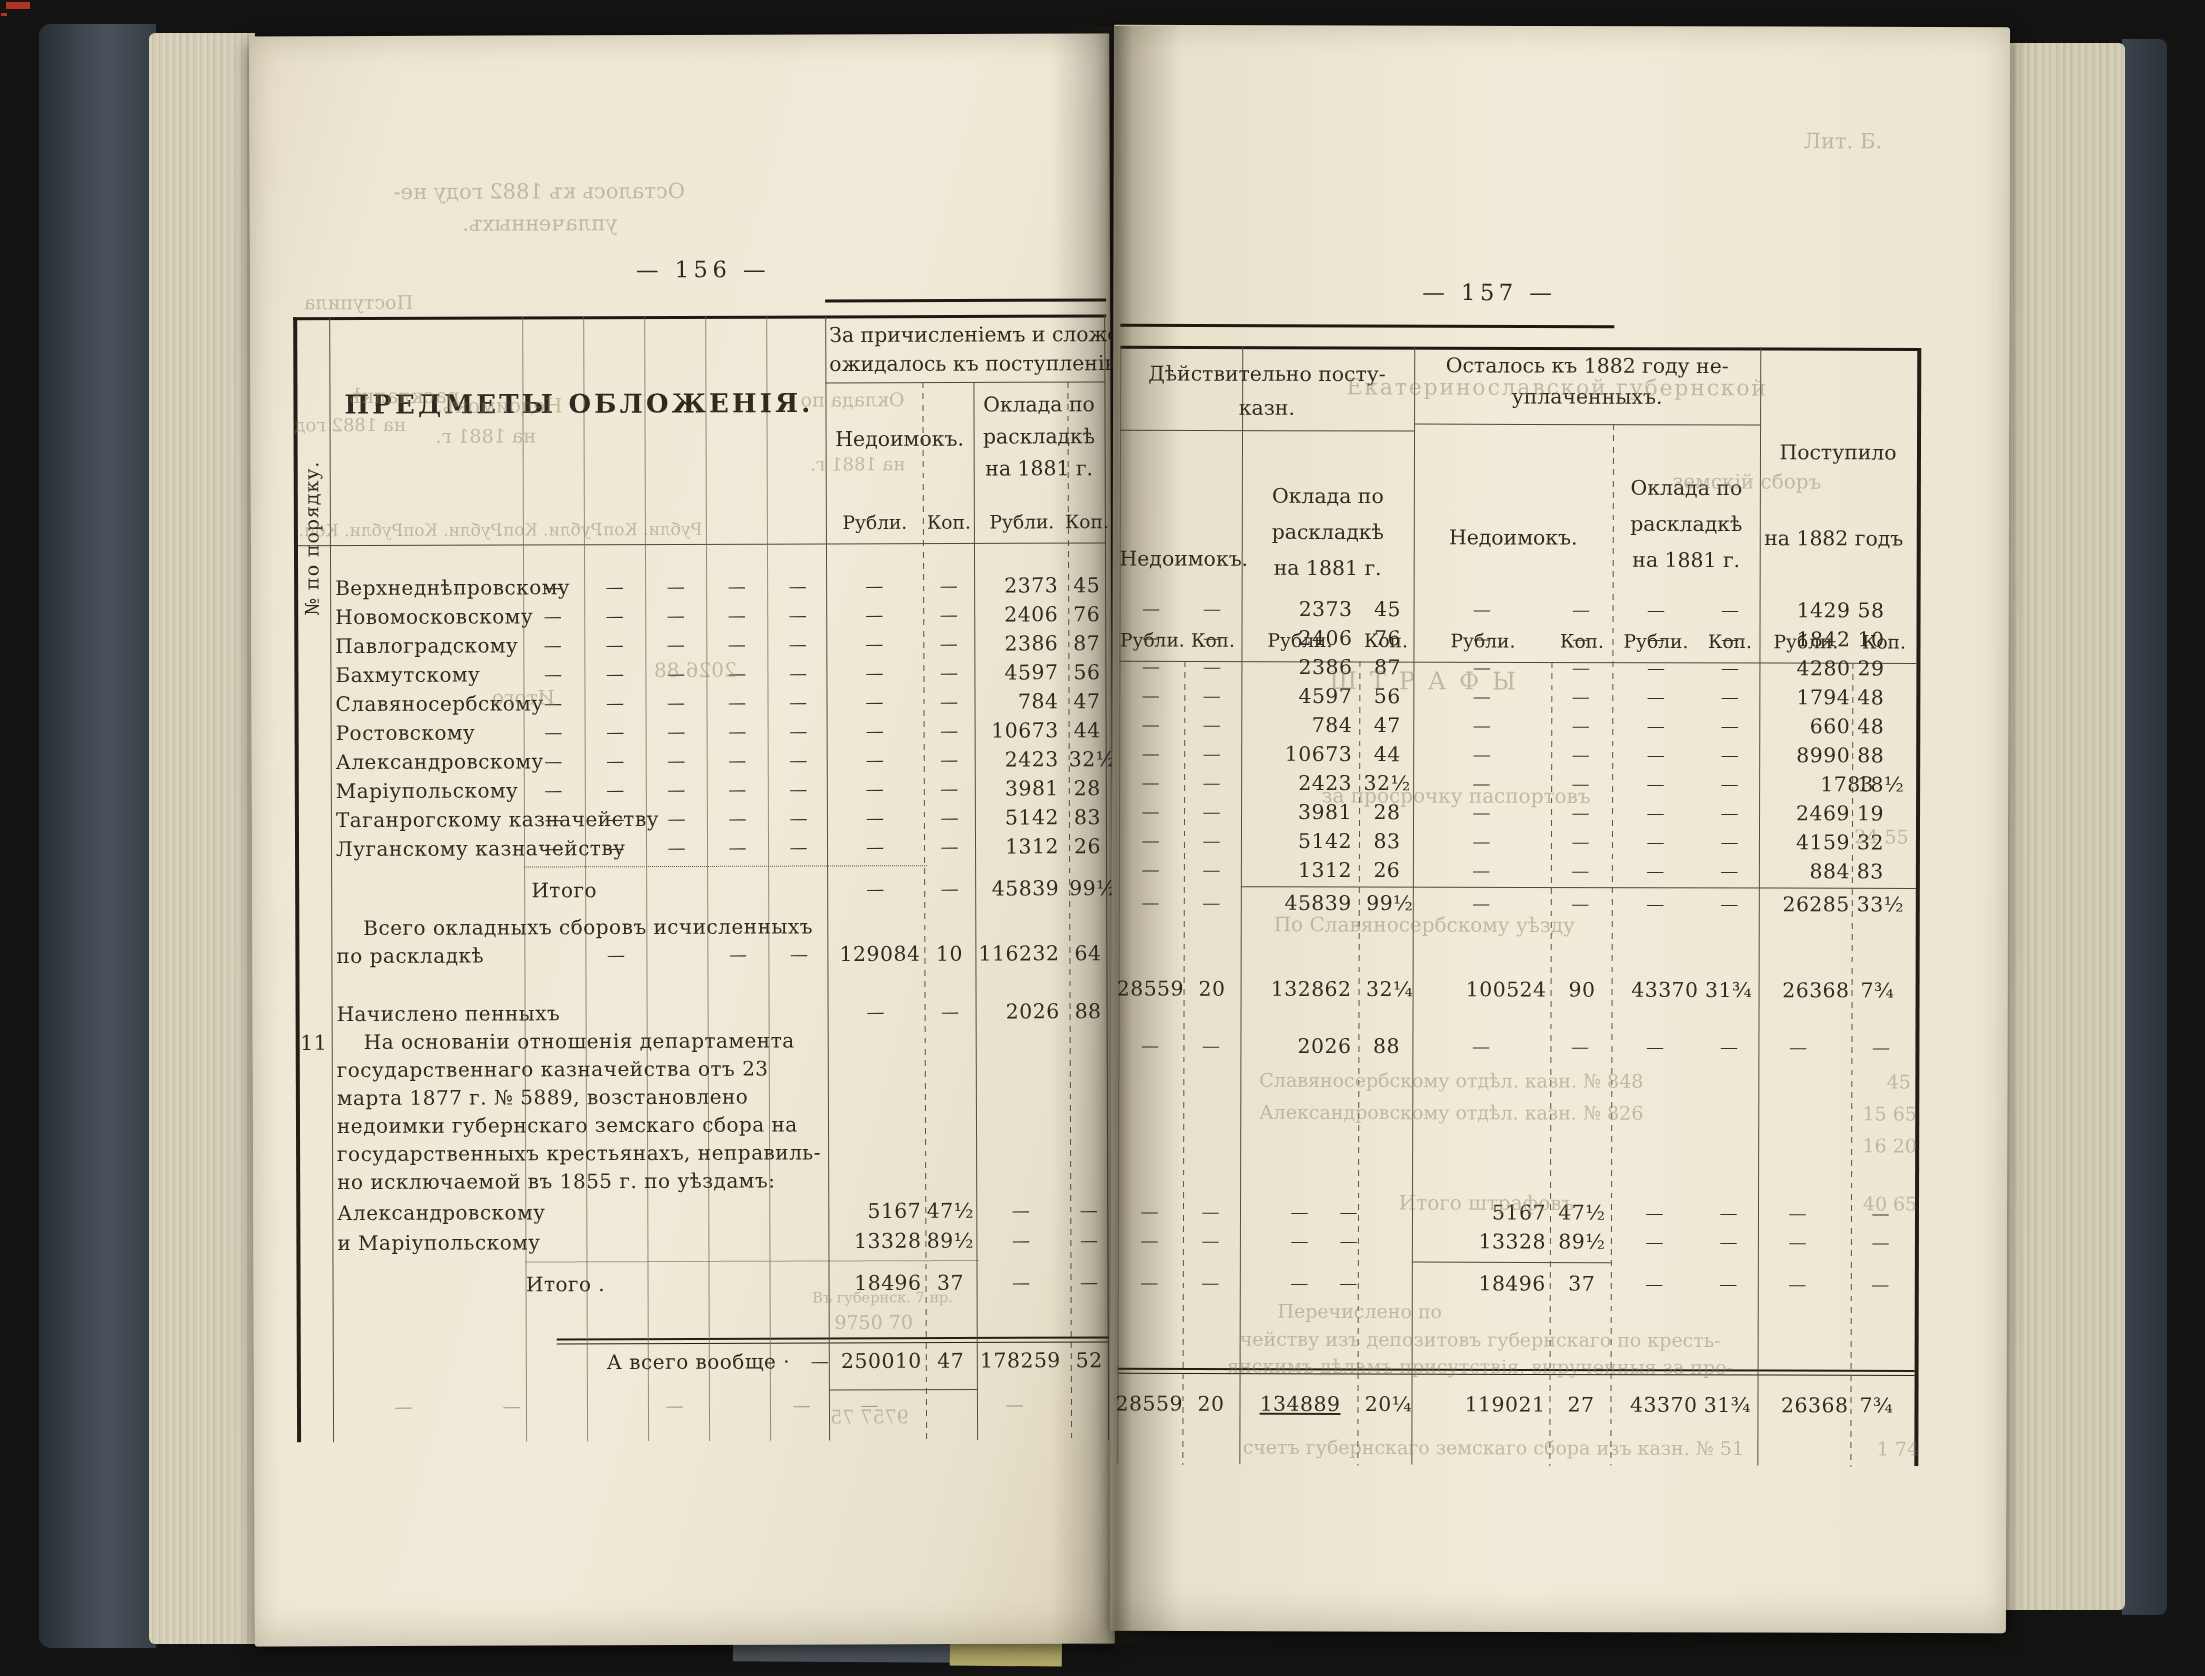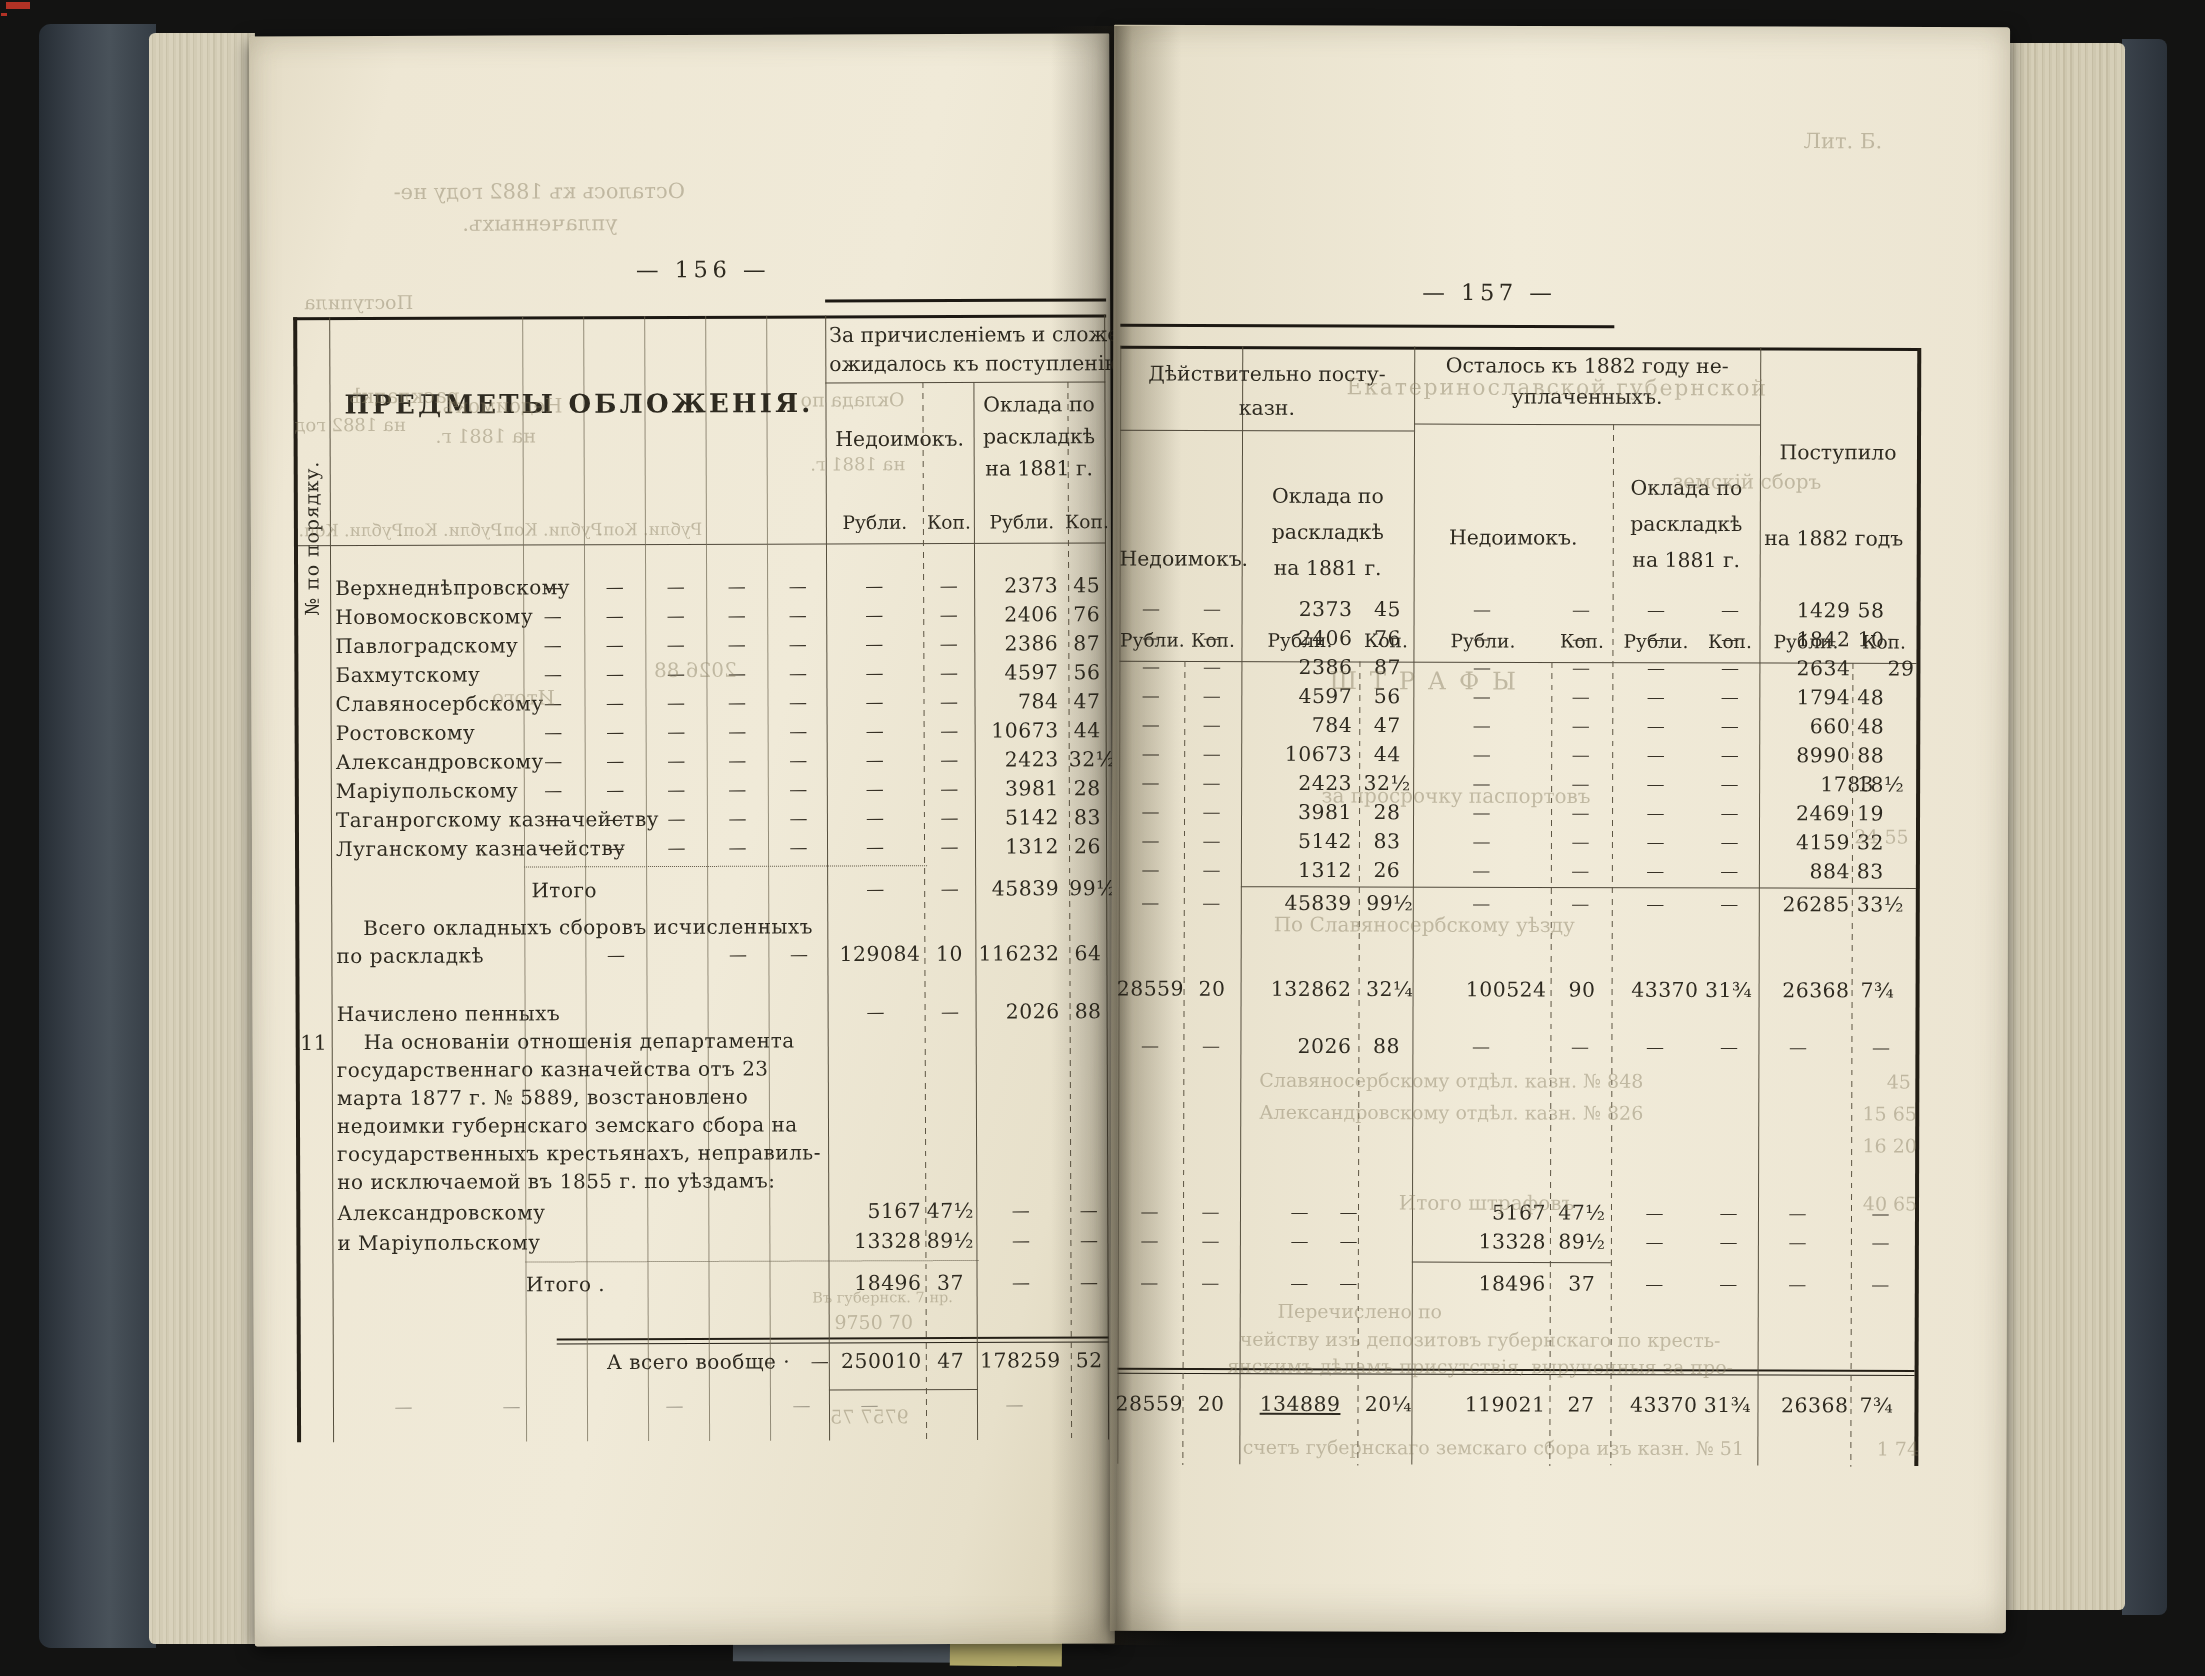--- a/index.html
+++ b/index.html
@@ -350,22 +350,22 @@
         <div class="cell num r" style="left: 647px; top: 613px; width: 91px;">1842</div>
         <div class="cell num" style="left: 745px; top: 613px; width: 57px;">10</div>
         <div class="cell dash" style="left: 18px; top: 642px; width: 41px;">—</div>
         <div class="cell dash" style="left: 79px; top: 642px; width: 41px;">—</div>
         <div class="cell num r" style="left: 134px; top: 642px; width: 106px;">2386</div>
         <div class="cell num c" style="left: 251px; top: 642px; width: 48px;">87</div>
         <div class="cell dash" style="left: 349px; top: 642px; width: 41px;">—</div>
         <div class="cell dash" style="left: 448px; top: 642px; width: 41px;">—</div>
         <div class="cell dash" style="left: 523px; top: 642px; width: 41px;">—</div>
         <div class="cell dash" style="left: 597px; top: 642px; width: 41px;">—</div>
-        <div class="cell num r" style="left: 647px; top: 642px; width: 91px;">2634</div>
-        <div class="cell num" style="left: 745px; top: 642px; width: 57px; text-align: right;">29</div>
+        <div class="cell num r" style="left: 647px; top: 642px; width: 91px;">4280</div>
+        <div class="cell num" style="left: 745px; top: 642px; width: 57px;">29</div>
         <div class="cell dash" style="left: 18px; top: 671px; width: 41px;">—</div>
         <div class="cell dash" style="left: 79px; top: 671px; width: 41px;">—</div>
         <div class="cell num r" style="left: 134px; top: 671px; width: 106px;">4597</div>
         <div class="cell num c" style="left: 251px; top: 671px; width: 48px;">56</div>
         <div class="cell dash" style="left: 349px; top: 671px; width: 41px;">—</div>
         <div class="cell dash" style="left: 448px; top: 671px; width: 41px;">—</div>
         <div class="cell dash" style="left: 523px; top: 671px; width: 41px;">—</div>
         <div class="cell dash" style="left: 597px; top: 671px; width: 41px;">—</div>
         <div class="cell num r" style="left: 647px; top: 671px; width: 91px;">1794</div>
         <div class="cell num" style="left: 745px; top: 671px; width: 57px;">48</div>

